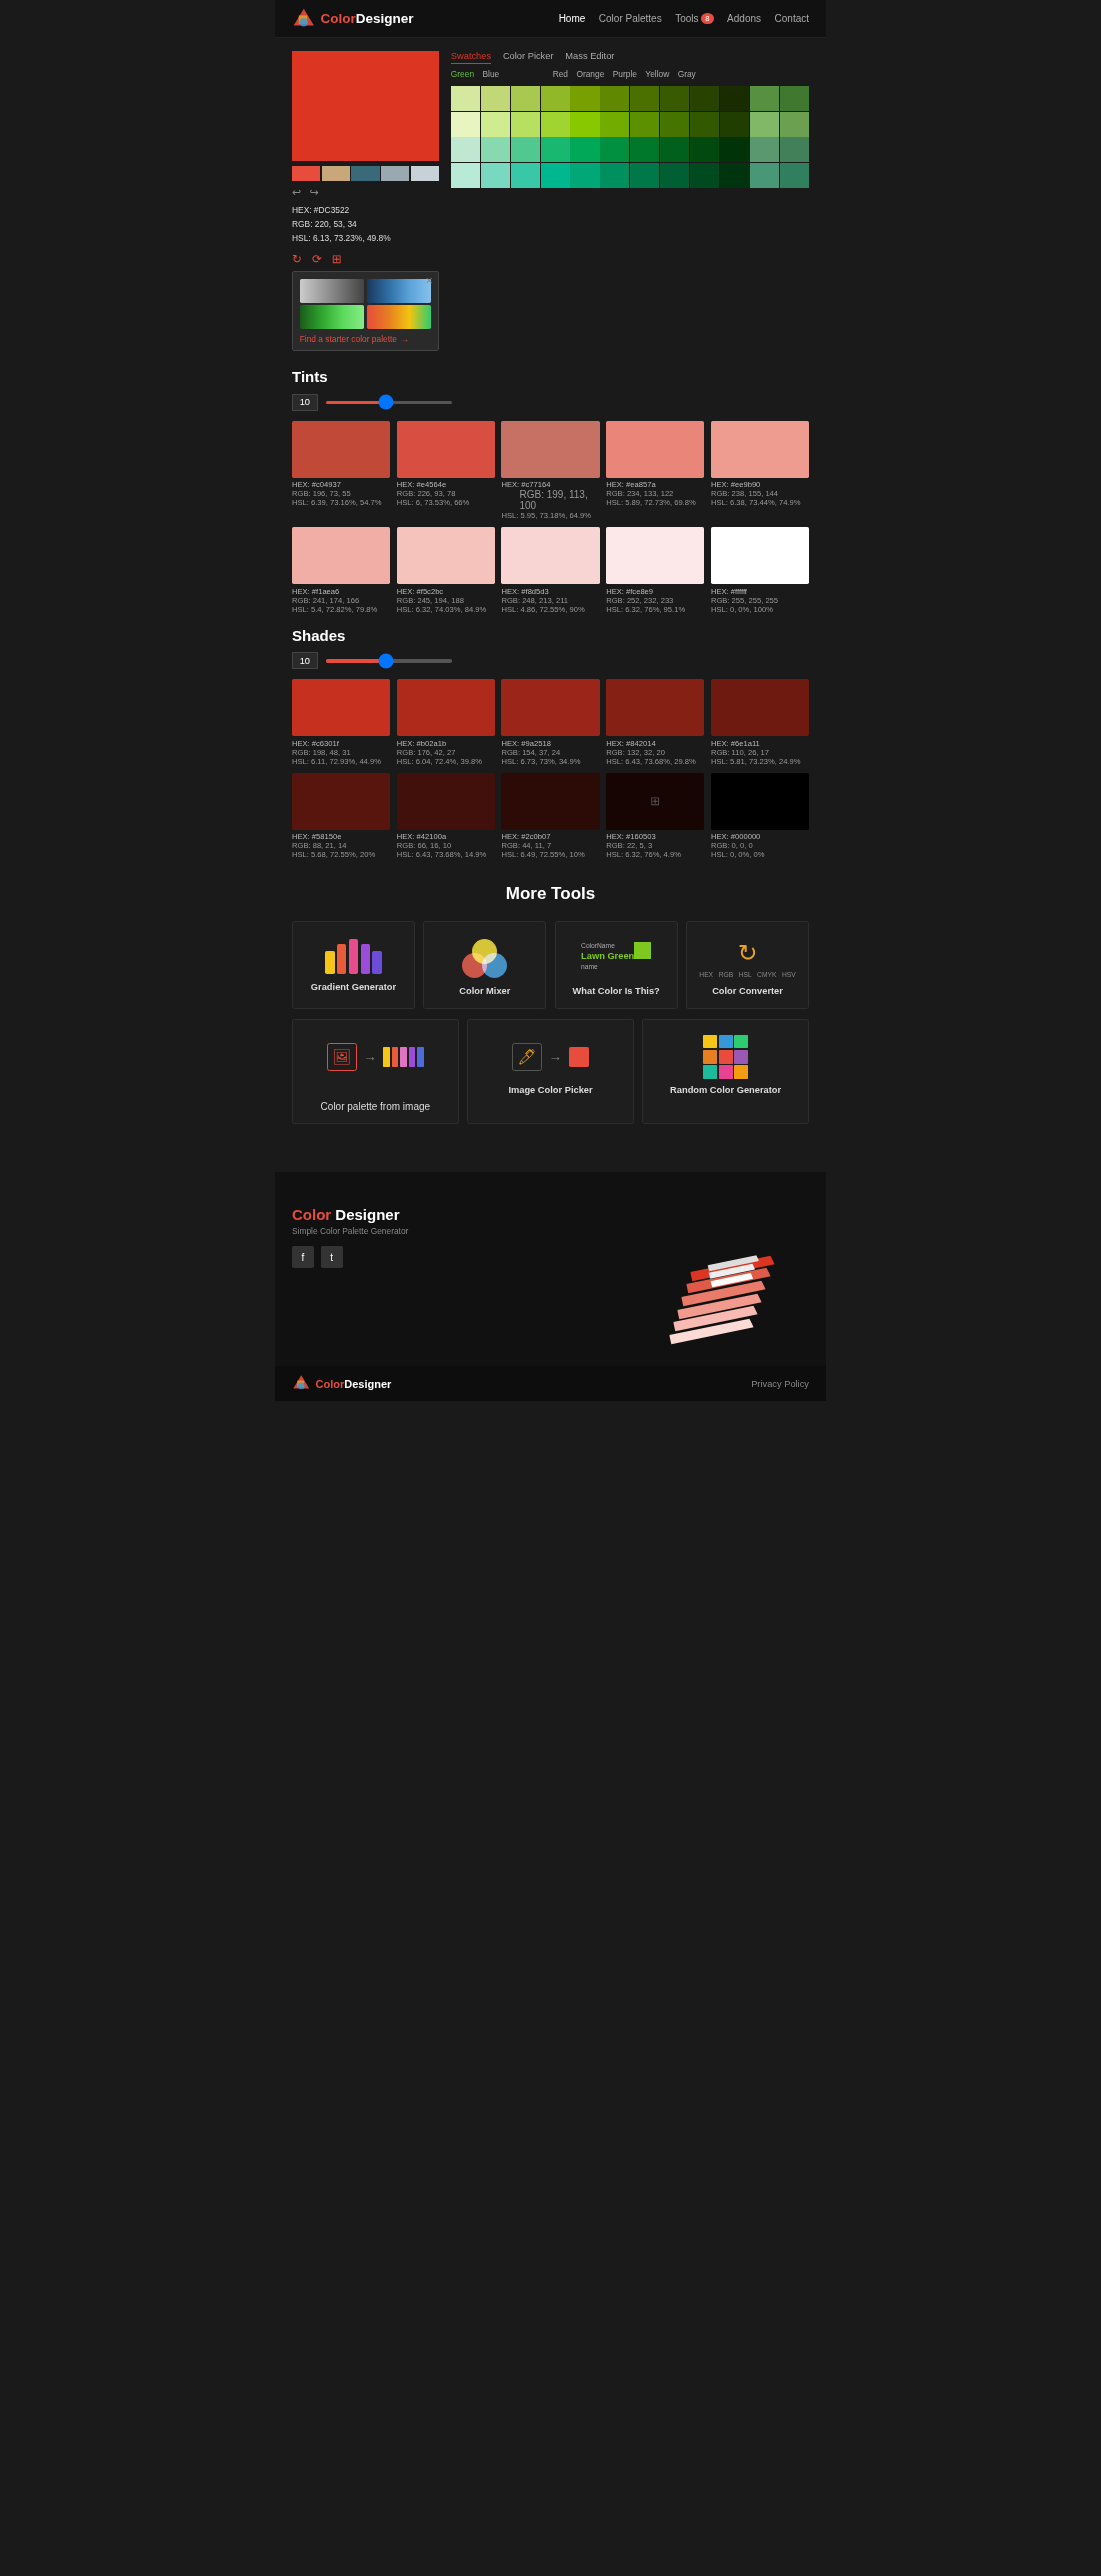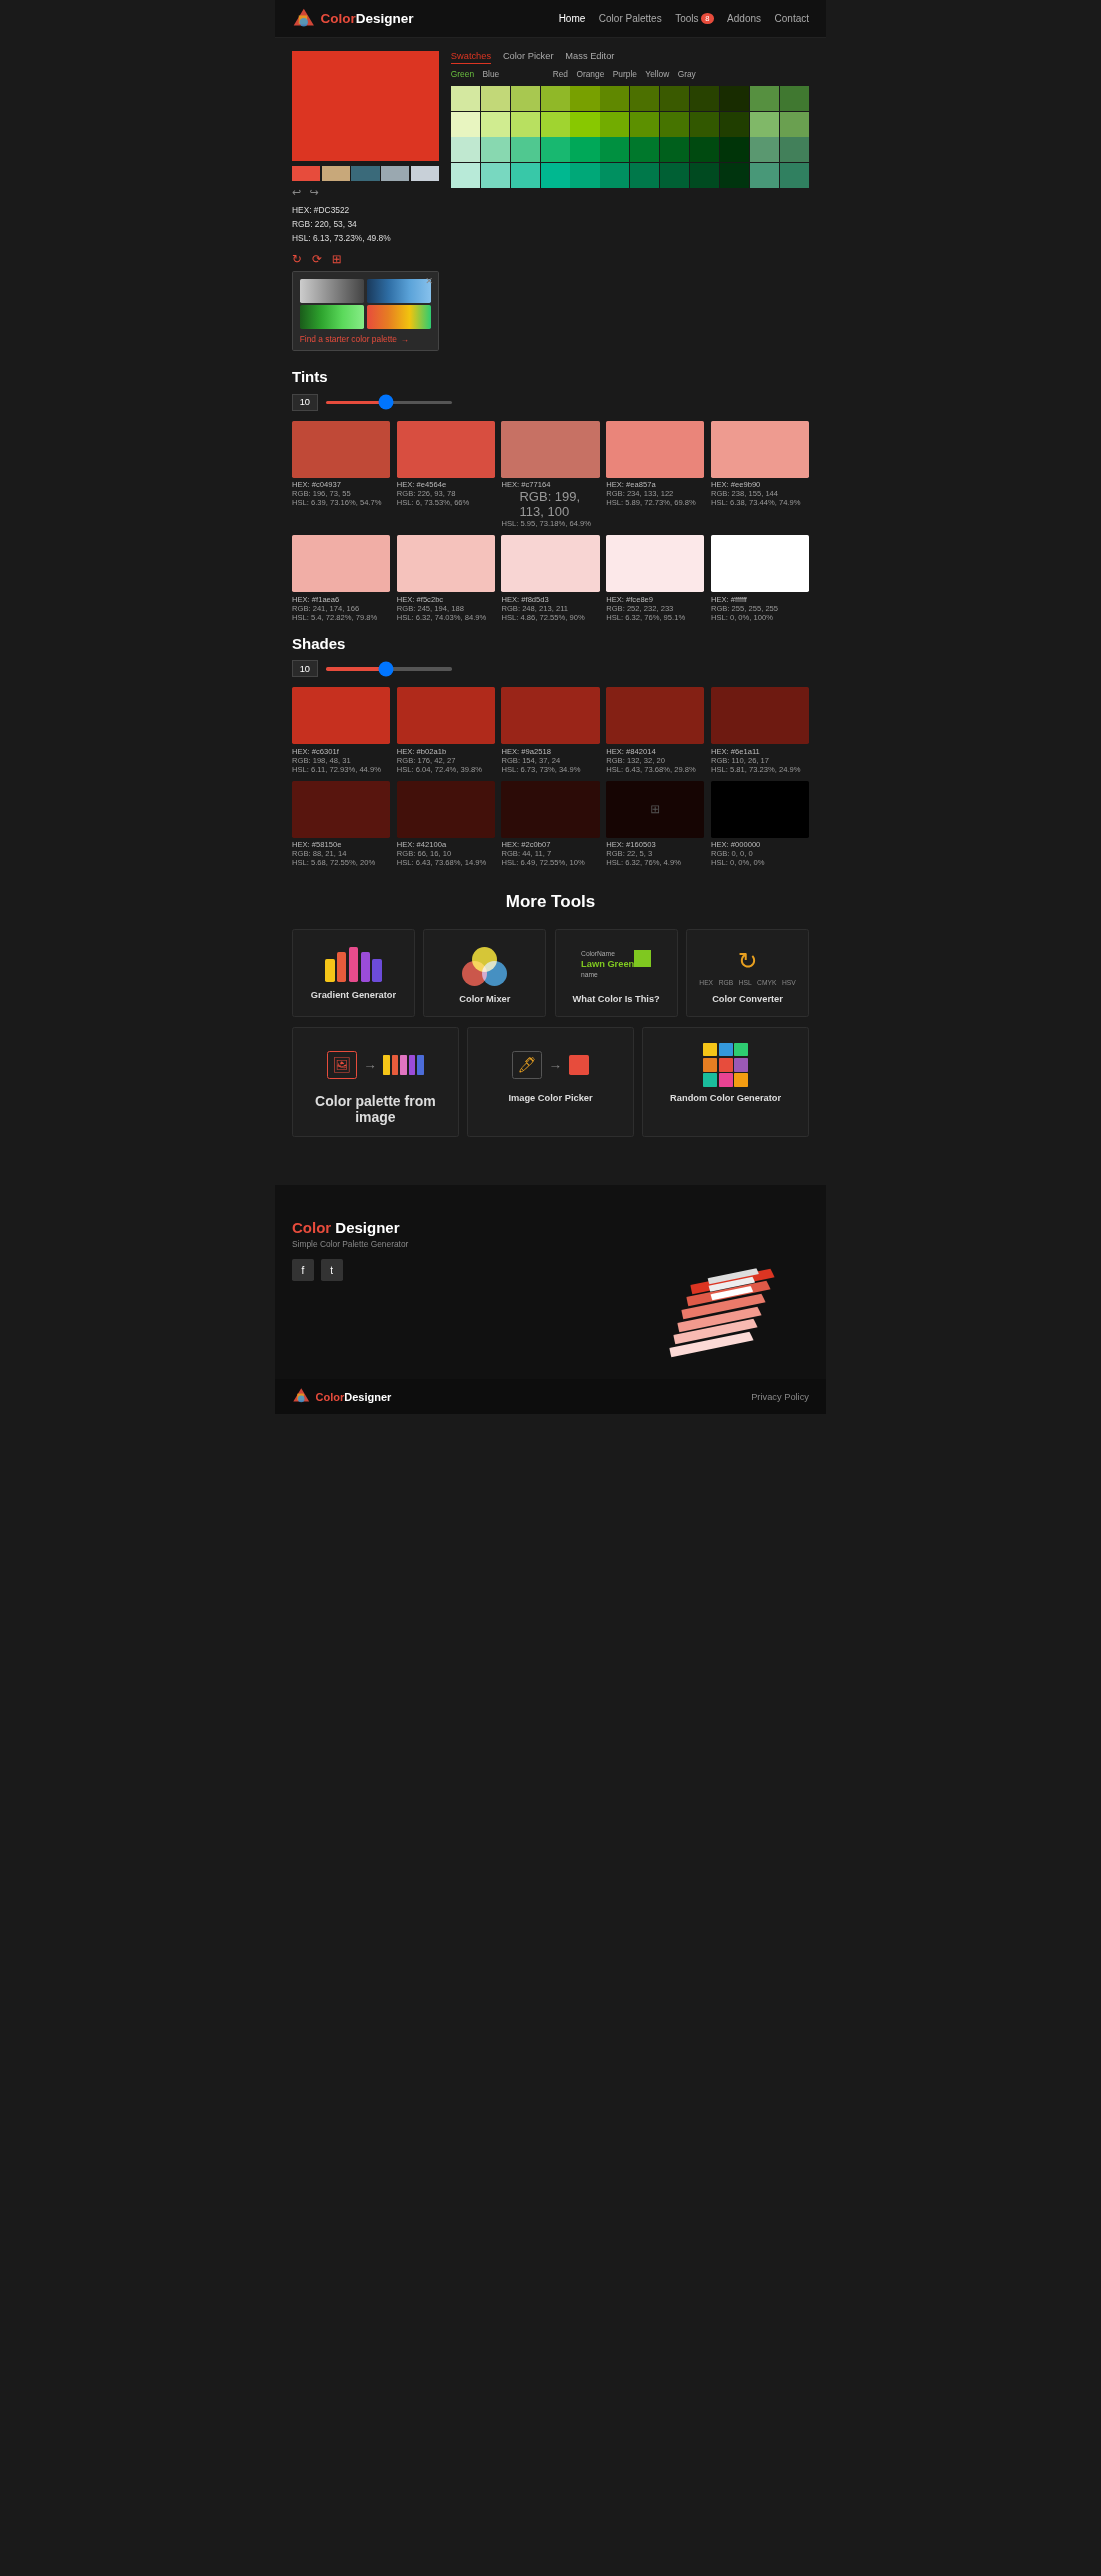--- a/index.html
+++ b/index.html
@@ -162,21 +162,21 @@
       </div>
       <div>
         <div style="height:57px; background:#d84e40; border-radius:1.7px;"></div>
         <div style="margin-top:2.5px; font-size:7.6px; color:#bbb;">HEX: #e4564e</div>
         <div style="font-size:7.6px; color:#999;">RGB: 226, 93, 78</div>
         <div style="font-size:7.6px; color:#999;">HSL: 6, 73.53%, 66%</div>
       </div>
       <div>
         <div style="height:57px; background:#c77164; border-radius:1.7px;"></div>
         <div style="margin-top:2.5px; font-size:7.6px; color:#bbb;">HEX: #c77164</div>
-        <div style="font-size:13px; color:#999;padding-left:18px;">RGB: 199, 113, 100</div>
+        <div style="font-size:10px; color:#999;padding-left:18px;">RGB: 199, 113, 100</div>
         <div style="font-size:7.6px; color:#999;">HSL: 5.95, 73.18%, 64.9%</div>
       </div>
       <div>
         <div style="height:57px; background:#ea857a; border-radius:1.7px;"></div>
         <div style="margin-top:2.5px; font-size:7.6px; color:#bbb;">HEX: #ea857a</div>
         <div style="font-size:7.6px; color:#999;">RGB: 234, 133, 122</div>
         <div style="font-size:7.6px; color:#999;">HSL: 5.89, 72.73%, 69.8%</div>
       </div>
       <div>
         <div style="height:57px; background:#ee9b90; border-radius:1.7px;"></div>
@@ -342,21 +342,21 @@
           <div style="border:1.3px solid #e74c3c; padding:4.2px; border-radius:2.5px; color:#e74c3c; font-size:15px;">🖼</div>
           <span style="color:#888; font-size:13.5px;">→</span>
           <div style="display:flex; gap:1.7px;">
             <div style="width:6.7px; height:20px; background:#f5c518; border-radius:0.8px;"></div>
             <div style="width:6.7px; height:20px; background:#e85c3c; border-radius:0.8px;"></div>
             <div style="width:6.7px; height:20px; background:#e074c0; border-radius:0.8px;"></div>
             <div style="width:6.7px; height:20px; background:#9b4cd9; border-radius:0.8px;"></div>
             <div style="width:6.7px; height:20px; background:#4c6cd9; border-radius:0.8px;"></div>
           </div>
         </div>
-        <div style="font-size:14px; color:#ddd; font-weight:bold;">Color palette from image</div>
+        <div style="font-size:10px; color:#ddd; font-weight:normal;margin-top:16px;">Color palette from image</div>
       </div>
 
       <div style="background:#1e1e1e; border:0.8px solid #2e2e2e; padding:17px 8.4px 11.8px; display:flex; flex-direction:column; align-items:center; gap:8.4px; border-radius:2.5px; cursor:pointer;">
         <div style="display:flex; align-items:center; gap:6.7px; height:39px;">
           <div style="border:1.3px solid #555; padding:4.2px; border-radius:2.5px; color:#e8a020; font-size:15px;">🖊</div>
           <span style="color:#888; font-size:13.5px;">→</span>
           <div style="width:20px; height:20px; background:#e74c3c; border-radius:1.7px;"></div>
         </div>
         <div style="font-size:9.3px; color:#ddd; font-weight:bold;">Image Color Picker</div>
       </div>

